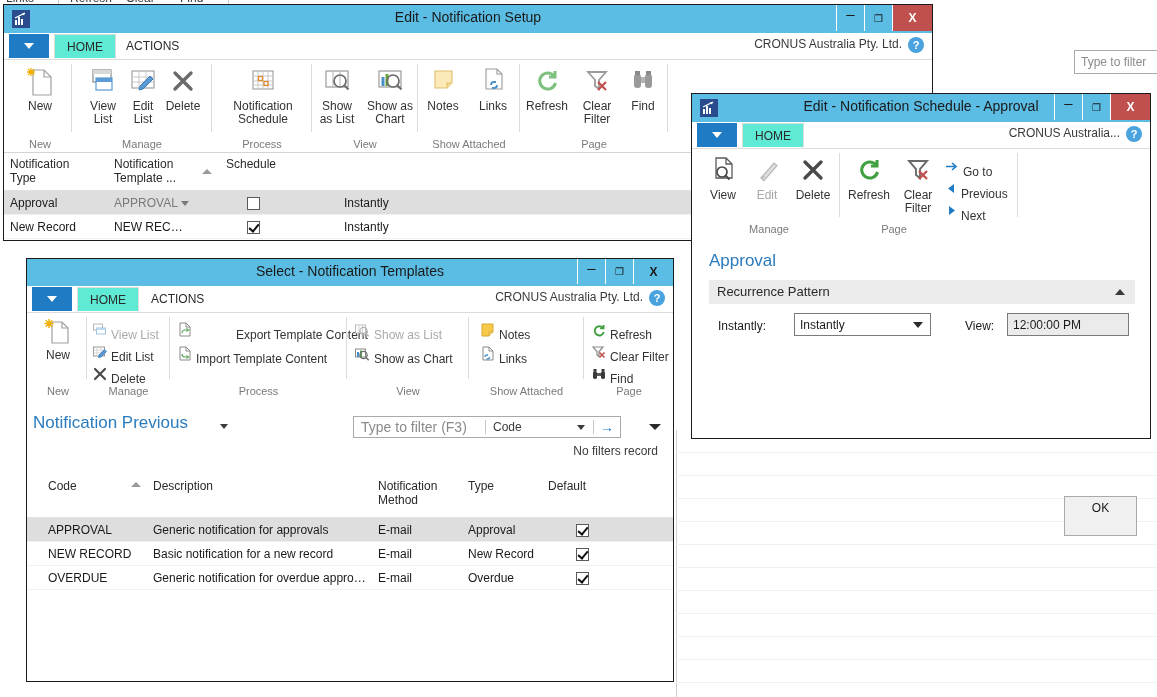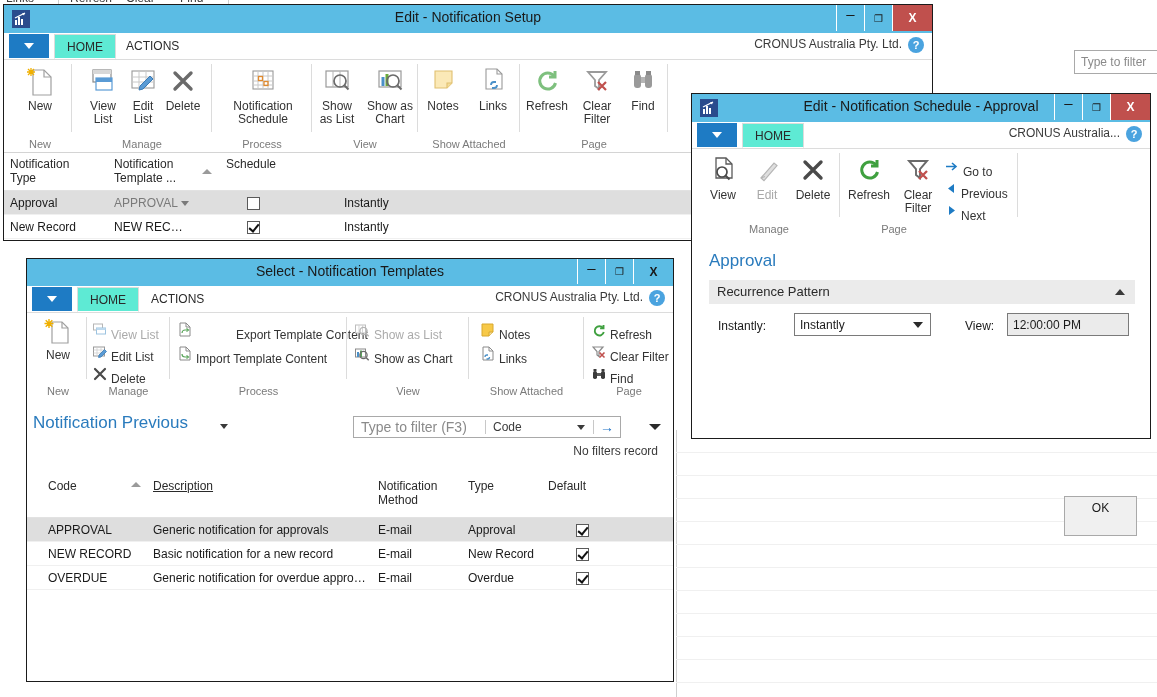--- a/index.html
+++ b/index.html
@@ -708,21 +708,21 @@
     <span class="chev" style="position:absolute;left:622px;top:25px;"></span>
 
     <div class="nofilters" style="right:15px;top:45px;">No filters record</div>
 
     <div class="grid" style="top:76px;">
       <div class="ghead" style="height:42px;">
         <div class="gh" style="width:98px;padding-left:21px;">Code</div>
         <div class="gh" style="width:22px;display:flex;align-items:flex-start;justify-content:center;padding-top:7px;">
             <span class="sortarrow"></span>
           </div>
-        <div class="gh" style="width:225px;text-decoration:underline;">Description</div>
+        <div class="gh" style="width:225px;">Description</div>
         <div class="gh" style="width:90px;white-space:pre-line;">Notification
 Method</div>
         <div class="gh" style="width:80px;">Type</div>
         <div class="gh" style="width:80px;">Default</div>
       </div>
 
       <div class="grow sel" style="height:23px;">
         <div class="gc" style="width:120px;padding-left:21px;">APPROVAL</div>
         <div class="gc" style="width:225px;">Generic notification for approvals</div>
         <div class="gc" style="width:90px;">E-mail</div>

